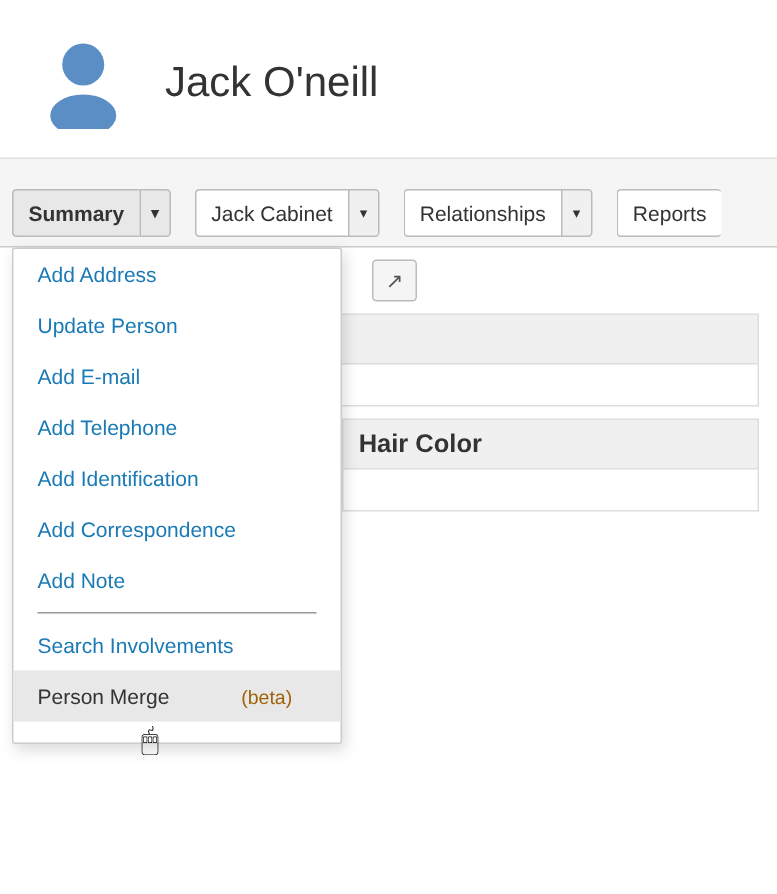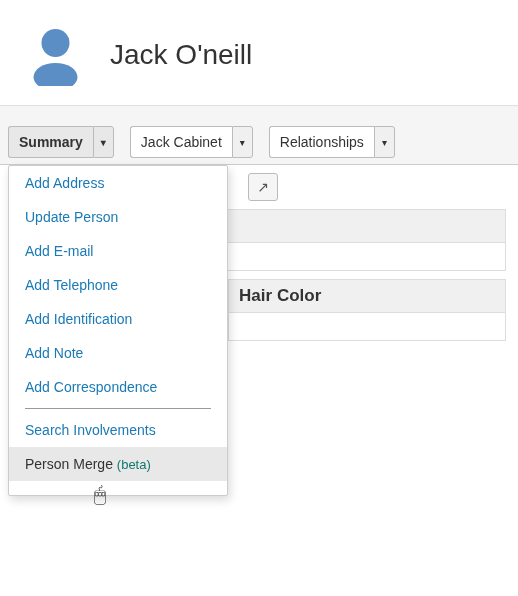--- a/index.html
+++ b/index.html
@@ -110,22 +110,23 @@
       font-size: 14px;
       display: block;
     }
 
     .dropdown-item.last-highlighted {
       background: #e8e8e8;
       color: #333;
     }
 
     .dropdown-item.last-highlighted .beta-label {
-      color: #0f766e;
+      color: #a16207;
       font-size: 13px;
+      margin-left: 44px;
     }
 
     .dropdown-divider {
       border: none;
       border-top: 1px solid #999;
       margin: 4px 16px;
     }
 
     
     .content-area {
@@ -216,30 +217,31 @@
 
   <div class="tab-separator"></div>
 
   <div class="tab-group">
     <button class="tab-btn tab-main">Relationships</button>
     <button class="tab-btn tab-arrow">▾</button>
   </div>
 
   <div class="tab-separator"></div>
 
+  <button class="tab-btn tab-main" style="border-radius:3px;">Reports</button>
 </div>
 
 <div class="dropdown-overlay">
   <a class="dropdown-item">Add Address</a>
   <a class="dropdown-item">Update Person</a>
   <a class="dropdown-item">Add E-mail</a>
   <a class="dropdown-item">Add Telephone</a>
   <a class="dropdown-item">Add Identification</a>
+  <a class="dropdown-item">Add Correspondence</a>
   <a class="dropdown-item">Add Note</a>
-  <a class="dropdown-item">Add Correspondence</a>
   <hr class="dropdown-divider">
   <a class="dropdown-item">Search Involvements</a>
   <a class="dropdown-item last-highlighted">
     <span>Person Merge</span>
     <span class="beta-label">(beta)</span>
   </a>
   <div style="height:14px; position:relative;">
     <span style="position:absolute; left:85px; top:2px; font-size:20px; cursor:default;">🖱</span>
   </div>
 </div>

